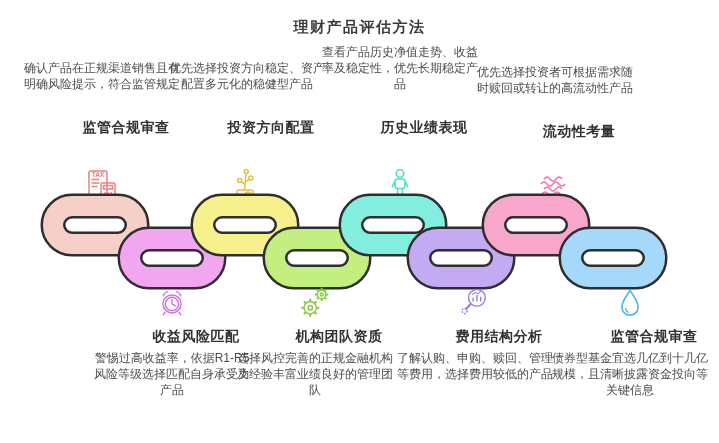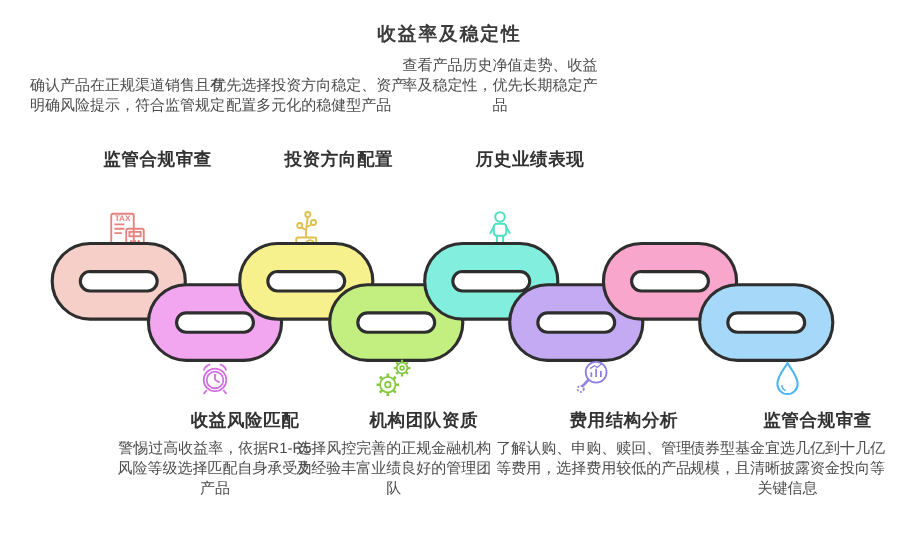--- a/index.html
+++ b/index.html
@@ -27,21 +27,21 @@
   .chain-svg { position:absolute; top:192px; left:0; }
   .link-outline { fill:none; stroke-width:25; stroke-linejoin:round; }
   .link-fill { fill:none; stroke-width:20; stroke-linejoin:round; }
   svg text { font-family:"Liberation Sans","DejaVu Sans",sans-serif; }
 </style>
 </head>
 <body>
 
 <div class="canvas">
 
-  <div class="title">收益率及稳定性</div>
+  <div class="title">理财产品评估方法</div>
 
   <div class="col top-col" style="left:22px">
     <div class="desc">确认产品在正规渠道销售且有明确风险提示，符合监管规定</div>
     <div class="label">监管合规审查</div>
     <div class="icon">
       <svg width="40" height="40" viewBox="0 0 40 40">
         <g fill="none" stroke-width="1.5" stroke="#e8827e">
           <rect x="7" y="5" width="18" height="24" rx="1.5"></rect>
           <path d="M9.5 13.5h8 M9.5 17h8 M9.5 20.5h6"></path>
           <rect x="19" y="17" width="14" height="17" rx="1.5"></rect>
@@ -90,20 +90,34 @@
         <g fill="none" stroke-width="1.6" stroke="#4fe0c2">
           <circle cx="20" cy="7.5" r="3.8"></circle>
           <rect x="15" y="13" width="10" height="9.5" rx="2.5"></rect>
           <path d="M15 15.5 L12 21 M25 15.5 L28 21"></path>
           <path d="M17.5 22.5 L17.5 32 M22.5 22.5 L22.5 32"></path>
         </g>
       </svg>
     </div>
   </div>
 
+  <div class="col top-col" style="left:475px">
+    <div class="desc">优先选择投资者可根据需求随时赎回或转让的高流动性产品</div>
+    <div class="label">流动性考量</div>
+    <div class="icon">
+      <svg width="44" height="36" viewBox="0 0 44 36">
+        <g fill="none" stroke-width="1.5" stroke="#ef74b6">
+          <path d="M11 9 q3 -4 6 0 t6 0 t6 0"></path>
+          <path d="M8 14 q3 -4 6 0 t6 0 t6 0 t6 0"></path>
+          <path d="M11 19 q3 -4 6 0 t6 0 t6 0"></path>
+          <path d="M9 24 q3 -4 6 0 t6 0 t6 0"></path>
+        </g>
+      </svg>
+    </div>
+  </div>
 
   <svg class="chain-svg" width="719" height="104" viewBox="0 0 719 104">
     <g>
       <rect class="link-outline" x="53" y="14" width="84" height="38" rx="19" stroke="#2e2e2e"></rect>
       <rect class="link-fill" x="53" y="14" width="84" height="38" rx="19" stroke="#f6cfc9"></rect>
     </g>
     <g>
       <rect class="link-outline" x="130" y="47" width="84" height="38" rx="19" stroke="#2e2e2e"></rect>
       <rect class="link-fill" x="130" y="47" width="84" height="38" rx="19" stroke="#f2a6f0"></rect>
     </g>

